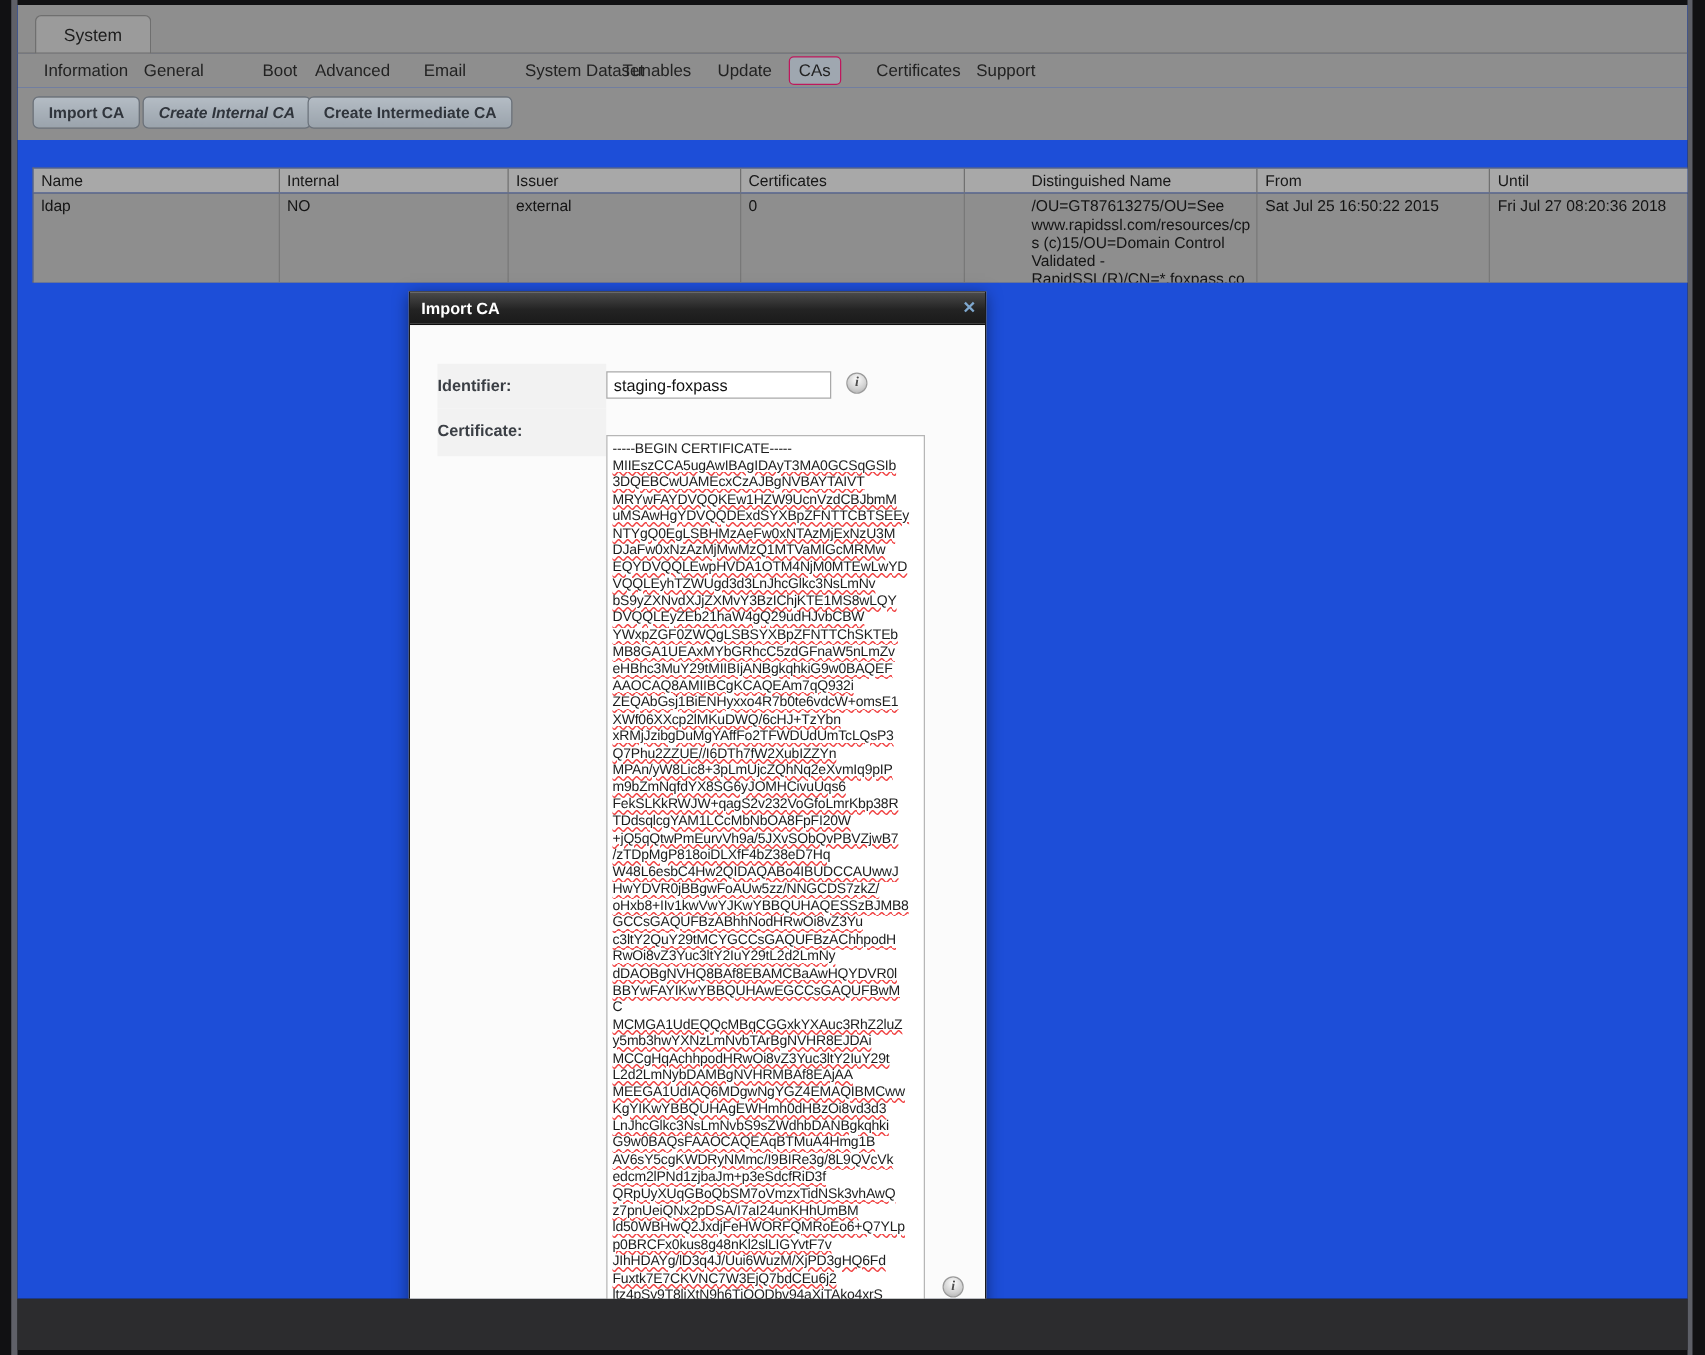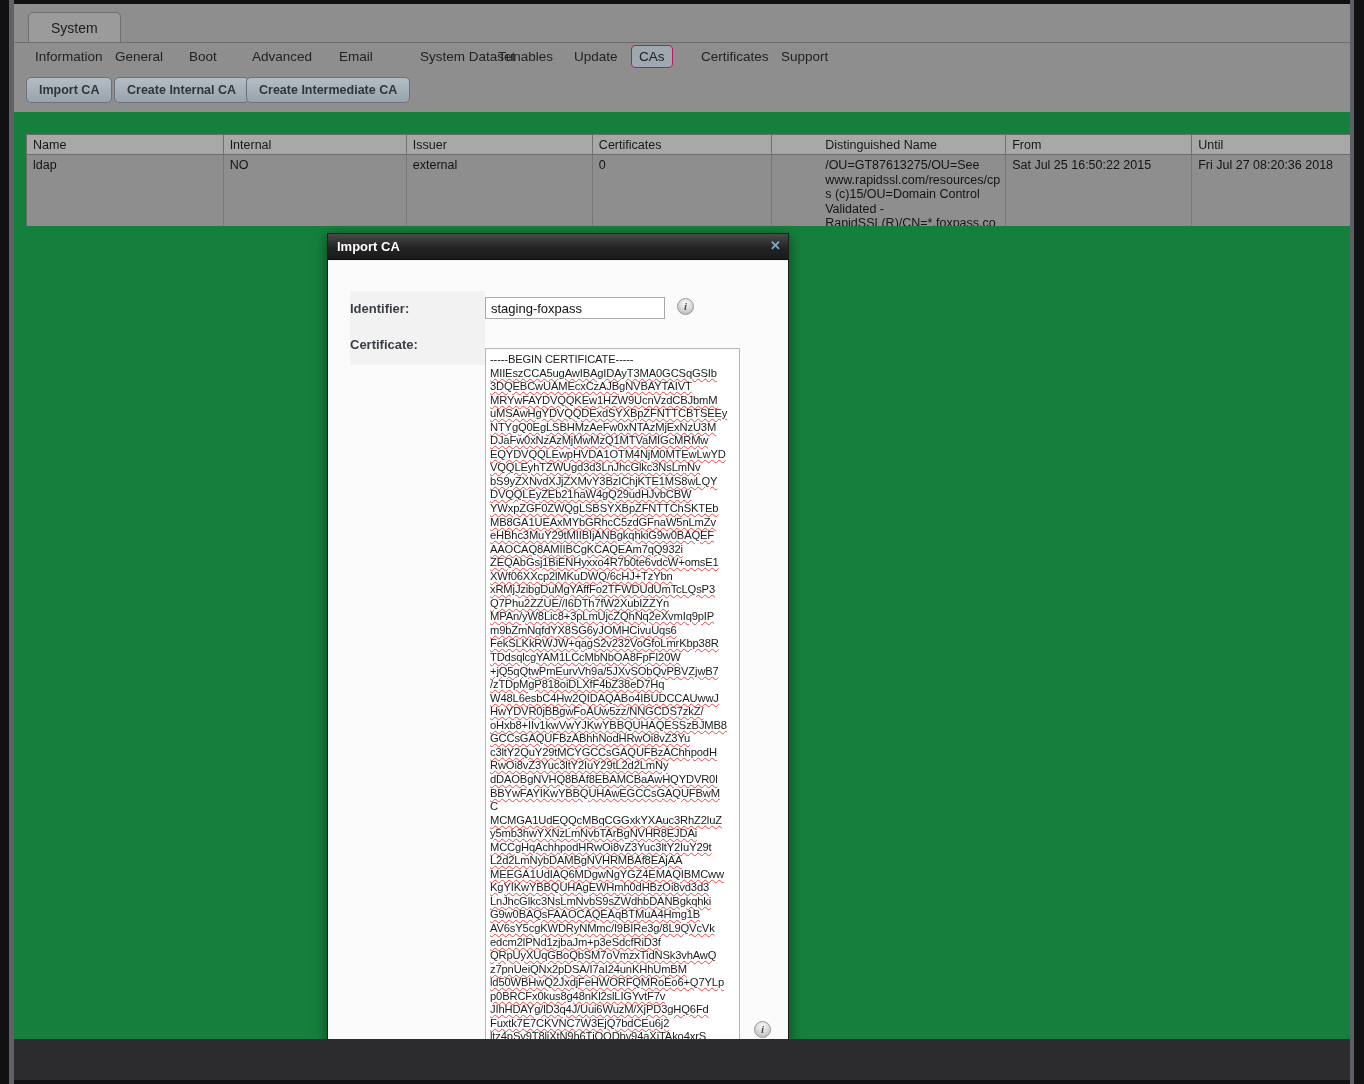--- a/index.html
+++ b/index.html
@@ -14,21 +14,21 @@
     position: relative;
     width: 1364px; height: 1084px;
     background: #111113;
   }
 
   
   .viewport {
     position: absolute;
     left: 14px; top: 4px;
     width: 1336px; height: 1035px;
-    background: #15803d;
+    background: #1d4ed8;
     overflow: hidden;
   }
   .edge-left {
     position: absolute; left: 9px; top: 0; width: 5px; height: 1084px;
     background: #5f6068;
   }
   .edge-right {
     position: absolute; left: 1350px; top: 0; width: 4px; height: 1084px;
     background: #5d5f67;
   }
@@ -234,34 +234,34 @@
   <div class="viewport">
 
     <div class="tabstrip">
       <div class="tab">System</div>
       <div class="tab-sep"></div>
     </div>
 
     <div class="navrow" id="navrow">
         <div class="navitem" style="left: 14px;">Information</div>
         <div class="navitem" style="left: 94px;">General</div>
-        <div class="navitem" style="left: 168px;">Boot</div>
+        <div class="navitem" style="left: 189px;">Boot</div>
         <div class="navitem" style="left: 231px;">Advanced</div>
         <div class="navitem" style="left: 318px;">Email</div>
         <div class="navitem" style="left: 373px; margin-left: 26px;">System Dataset</div>
         <div class="navitem" style="left: 477px;">Tunables</div>
         <div class="navitem" style="left: 553px;">Update</div>
         <div class="navitem selected" style="left: 617px;">CAs</div>
         <div class="navitem" style="left: 680px;">Certificates</div>
         <div class="navitem" style="left: 760px;">Support</div>
       </div>
 
     <div class="btnrow" id="btnrow">
         <div class="btn" style="left: 12px;">Import CA</div>
-        <div class="btn" style="left: 100px;">Create Internal CA</div>
+        <div class="btn" style="left: 100px; font-style: italic;">Create Internal CA</div>
         <div class="btn" style="left: 232px;">Create Intermediate CA</div>
       </div>
 
     <div class="table-wrap">
       <div class="thead" id="thead">
           <div class="th c0">Name</div>
           <div class="th c1">Internal</div>
           <div class="th c2">Issuer</div>
           <div class="th c3">Certificates</div>
           <div class="th c4">Distinguished Name</div>

